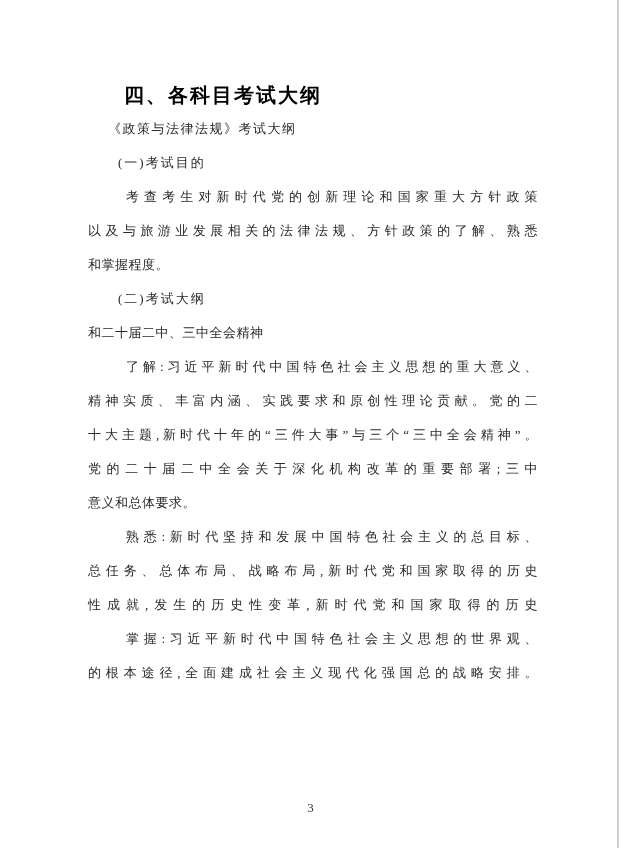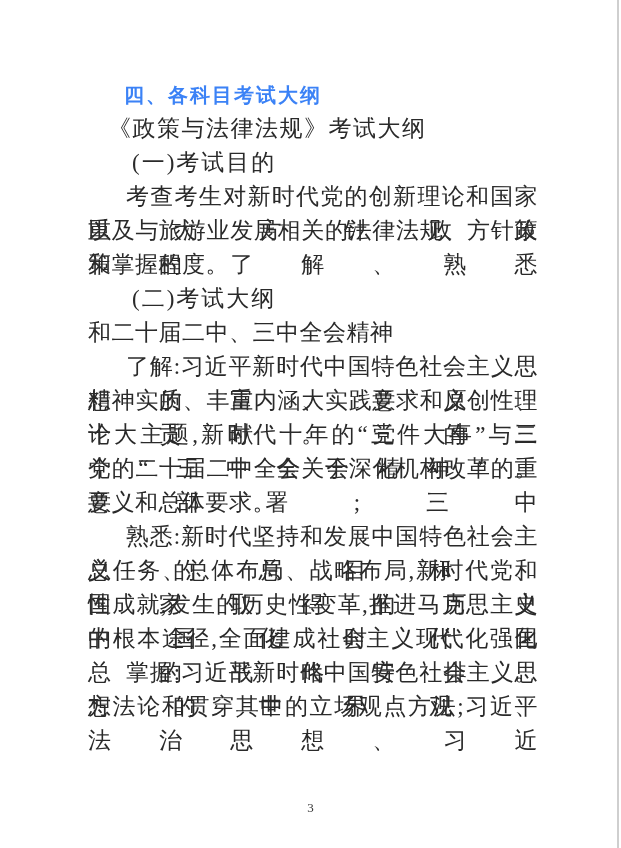--- a/index.html
+++ b/index.html
@@ -27,45 +27,45 @@
   }
   .content {
     position: absolute;
     top: 78px;
     left: 88px;
     width: 450px;
   }
   .line {
     height: 34px;
     line-height: 34px;
-    font-size: 23px;
+    font-size: 13px;
     white-space: nowrap;
     letter-spacing: 0.5px;
   }
   
   .j {
     white-space: normal;
     text-align: justify;
     text-align-last: justify;
     text-justify: inter-character;
   }
   .heading {
     font-family: "Liberation Sans", "DejaVu Sans", sans-serif;
     font-weight: bold;
     font-size: 20px;
     letter-spacing: 2px;
-    color: #3b82f6;
+    color: #000000;
     margin-left: 36px;
   }
   .subheading {
     margin-left: 20px;
     letter-spacing: 1.5px;
   }
   .sec-title {
-    margin-left: 44px;
+    margin-left: 30px;
     letter-spacing: 2px;
   }
   .indent {
     text-indent: 38px;
   }
   .pageno {
     position: absolute;
     top: 798px;
     left: 0;
     width: 621px;
@@ -100,23 +100,22 @@
     <div class="line">和二十届二中、三中全会精神</div>
 
     <div class="line j indent">了解:习近平新时代中国特色社会主义思想的重大意义、</div>
     <div class="line j">精神实质、丰富内涵、实践要求和原创性理论贡献。党的二</div>
     <div class="line j">十大主题,新时代十年的“三件大事”与三个“三中全会精神”。</div>
     <div class="line j">党的二十届二中全会关于深化机构改革的重要部署;三中</div>
     <div class="line">意义和总体要求。</div>
 
     <div class="line j indent">熟悉:新时代坚持和发展中国特色社会主义的总目标、</div>
     <div class="line j">总任务、总体布局、战略布局,新时代党和国家取得的历史</div>
-    <div class="line j">性成就,发生的历史性变革,推进马克思主义中国化时代化</div>
+    <div class="line j">性成就,发生的历史性变革,新时代党和国家取得的历史</div>
+    <div class="line j indent">掌握:习近平新时代中国特色社会主义思想的世界观、</div>
+
     <div class="line j">的根本途径,全面建成社会主义现代化强国总的战略安排。</div>
-
-    <div class="line j indent">掌握:习近平新时代中国特色社会主义思想的世界观、</div>
-    <div class="line j">方法论和贯穿其中的立场观点方法;习近平法治思想、习近</div>
 
   </div>
 
   <div class="pageno">3</div>
 
 </div>
 
 </body></html>

